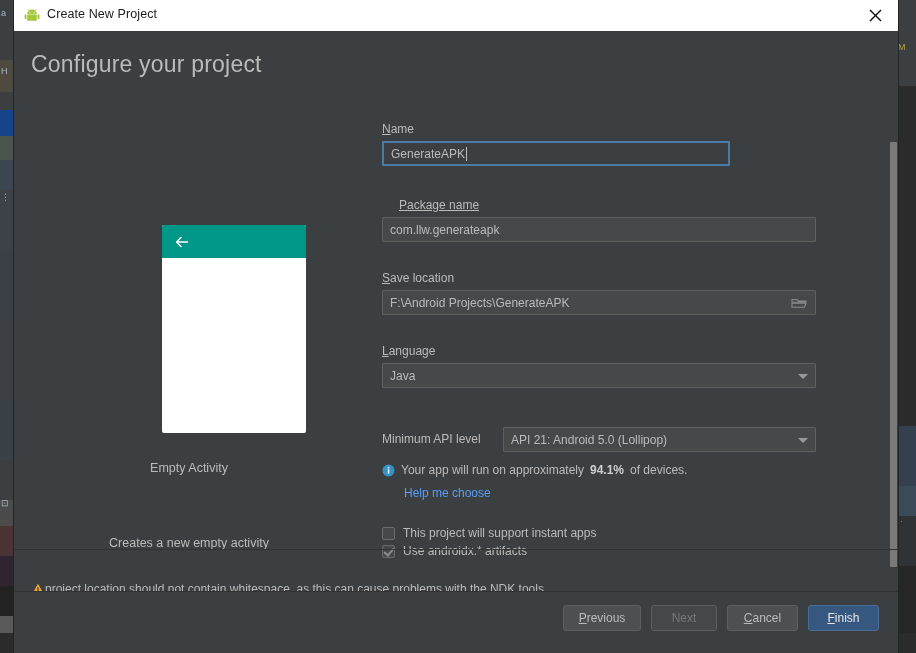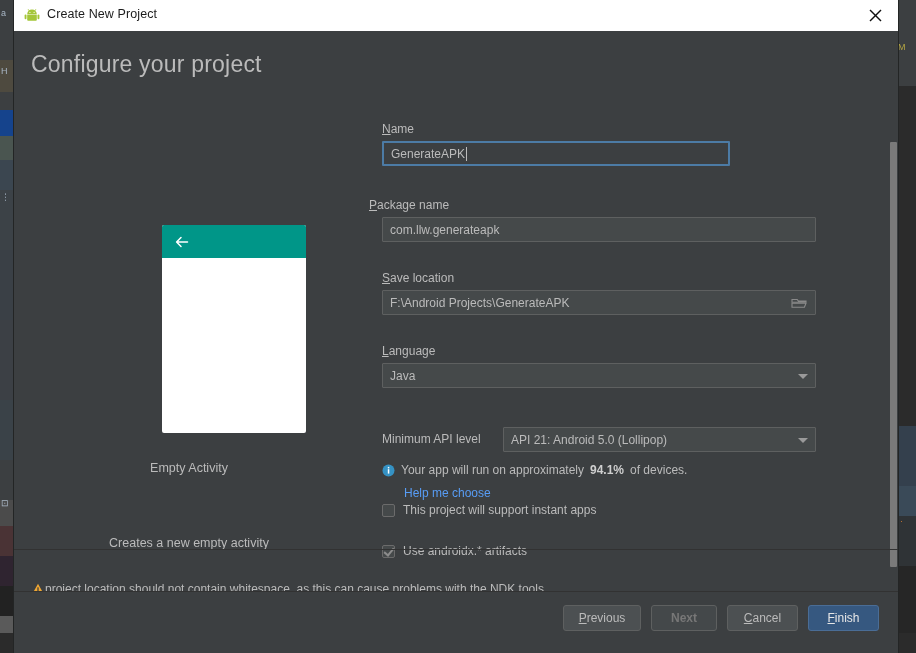--- a/index.html
+++ b/index.html
@@ -439,21 +439,21 @@
     <div id="form-scroll">
 
       <div class="field-label" style="left:13px; top:6px;">
         <span class="mnemonic">N</span><span>ame</span>
       </div>
       <div class="text-field focused" style="left:13px; top:25px; width:348px;">
         <span>GenerateAPK</span>
           <span class="caret"></span>
       </div>
 
-      <div class="field-label" style="left:0; top:82px;">
+      <div class="field-label" style="left:30px; top:82px;text-decoration:underline;">
         <span class="mnemonic">P</span><span>ackage name</span>
       </div>
       <div class="text-field" style="left:13px; top:101px; width:434px;text-align:right;">
         <span>com.llw.generateapk</span>
       </div>
 
       <div class="field-label" style="left:13px; top:155px;">
         <span class="mnemonic">S</span><span>ave location</span>
       </div>
       <div class="text-field" style="left:13px; top:174px; width:434px;">
@@ -489,21 +489,21 @@
             <rect x="5.8" y="5.2" width="1.5" height="4.4" fill="#ffffff"></rect>
             <rect x="5.8" y="2.9" width="1.5" height="1.5" fill="#ffffff"></rect>
           </svg>
         </span>
         <span>Your app will run on approximately </span>
           <b>94.1%</b>
           <span> of devices.</span>
       </div>
       <div id="help-link" style="top:370px;">Help me choose</div>
 
-      <div class="checkrow" style="top:387px;">
+      <div class="checkrow" style="top:410px;">
         <span class="checkbox"></span>
         <span>This project will support instant apps</span>
       </div>
       <div class="checkrow" style="top:428px;">
         <span class="checkbox checked"></span>
         <span>Use androidx.* artifacts</span>
       </div>
     </div>
 
     <div id="form-scrollbar-track">
@@ -521,21 +521,21 @@
       </span>
       <span>project location should not contain whitespace, as this can cause problems with the NDK tools.</span>
     </div>
 
     <div id="button-bar-sep"></div>
     <div id="button-bar">
       <div class="dlg-button" style="left:549px; width:78px;">
         <span class="mnemonic">P</span>
           <span>revious</span>
       </div>
-      <div class="dlg-button disabled" style="left:637px; width:66px;font-weight:bold;">
+      <div class="dlg-button disabled" style="left:637px; width:66px;">
         <span>Next</span>
       </div>
       <div class="dlg-button" style="left:713px; width:71px;">
         <span class="mnemonic">C</span>
           <span>ancel</span>
       </div>
       <div class="dlg-button primary" style="left:794px; width:71px;">
         <span class="mnemonic">F</span>
           <span>inish</span>
       </div>

